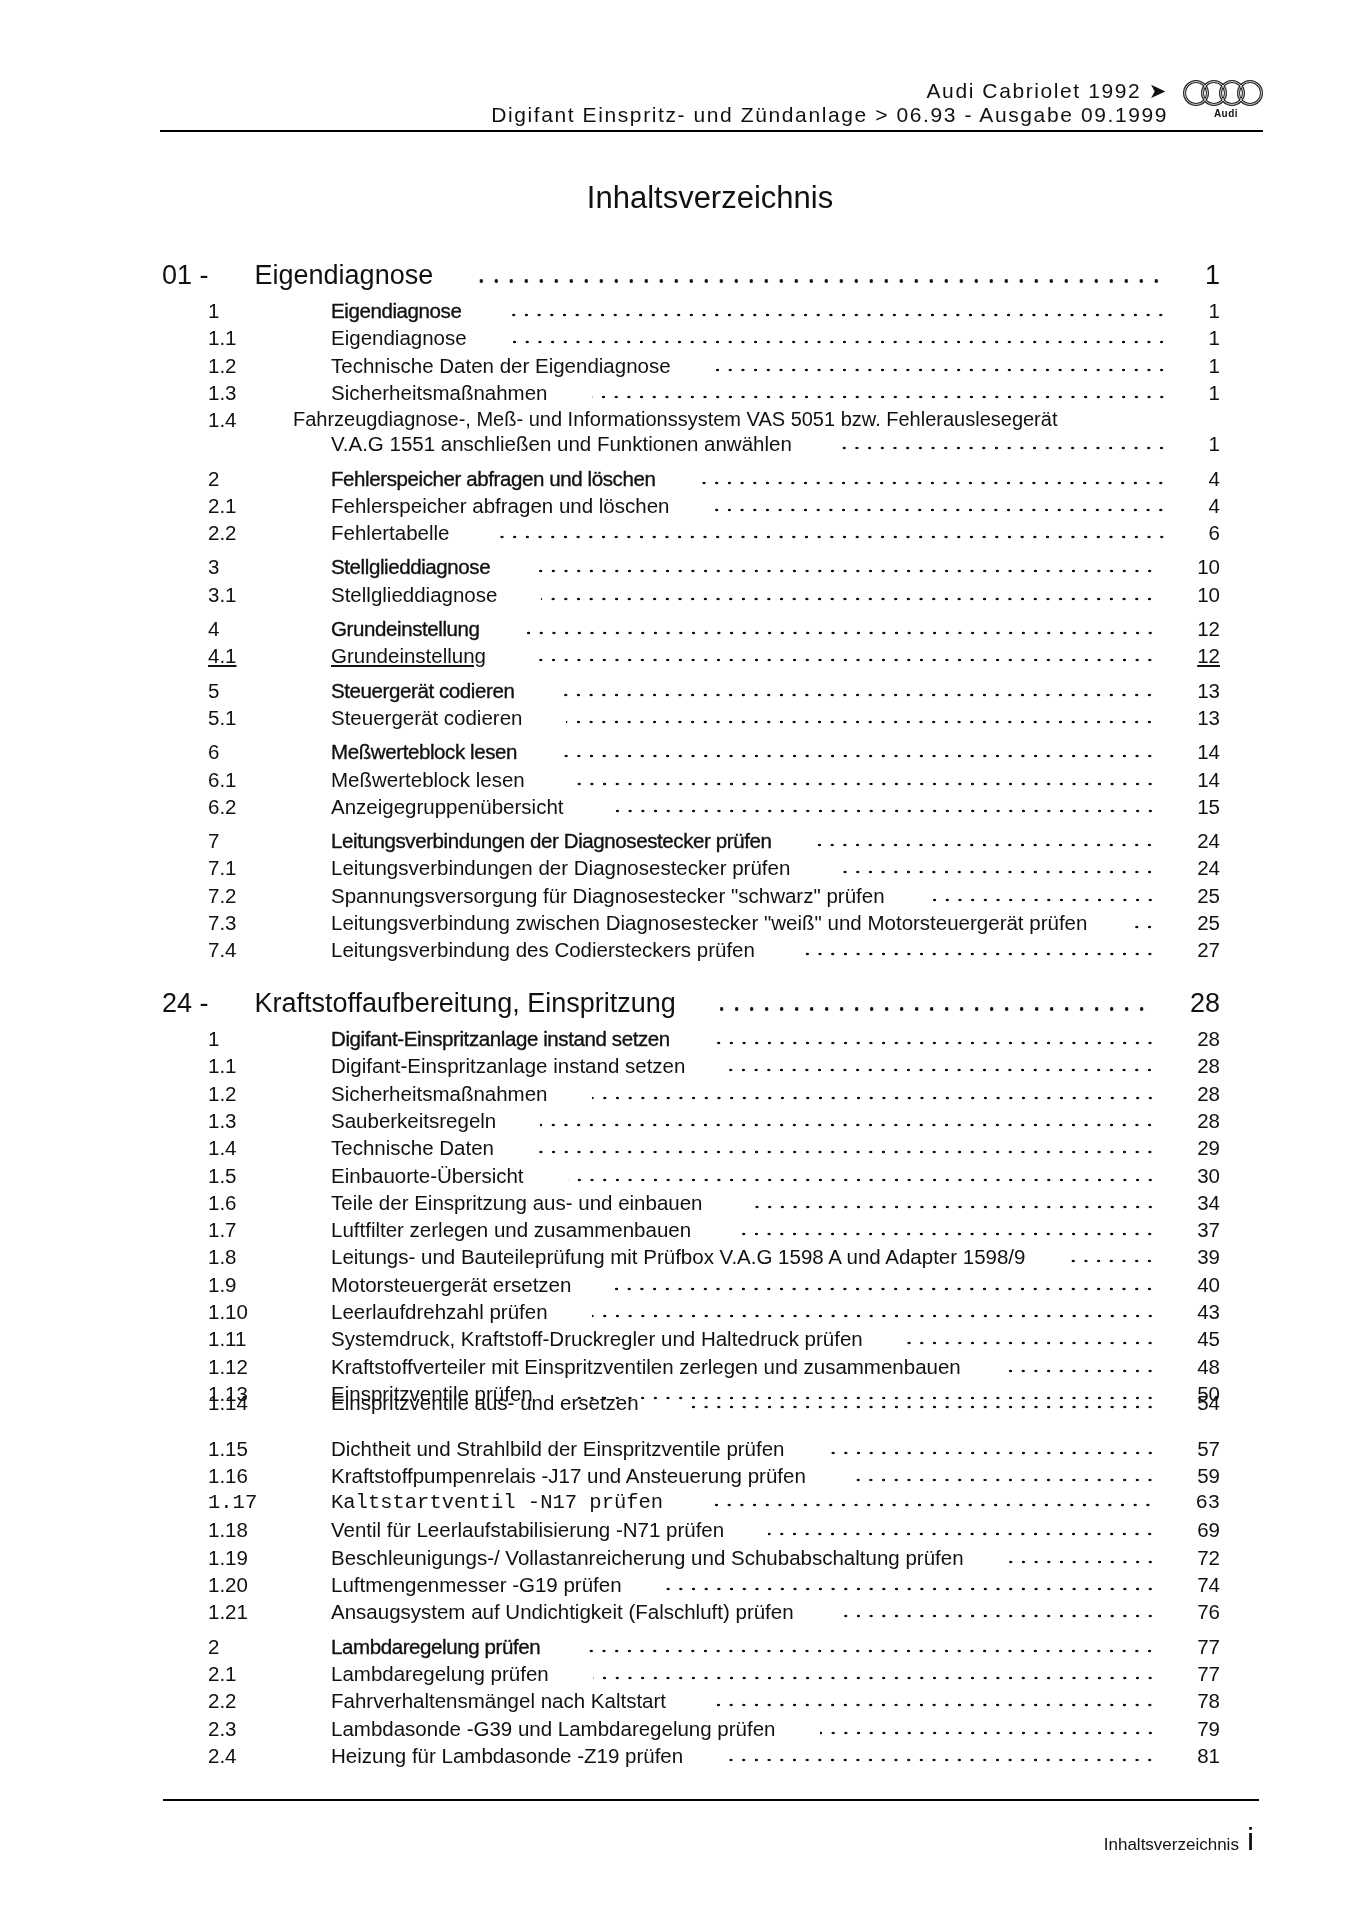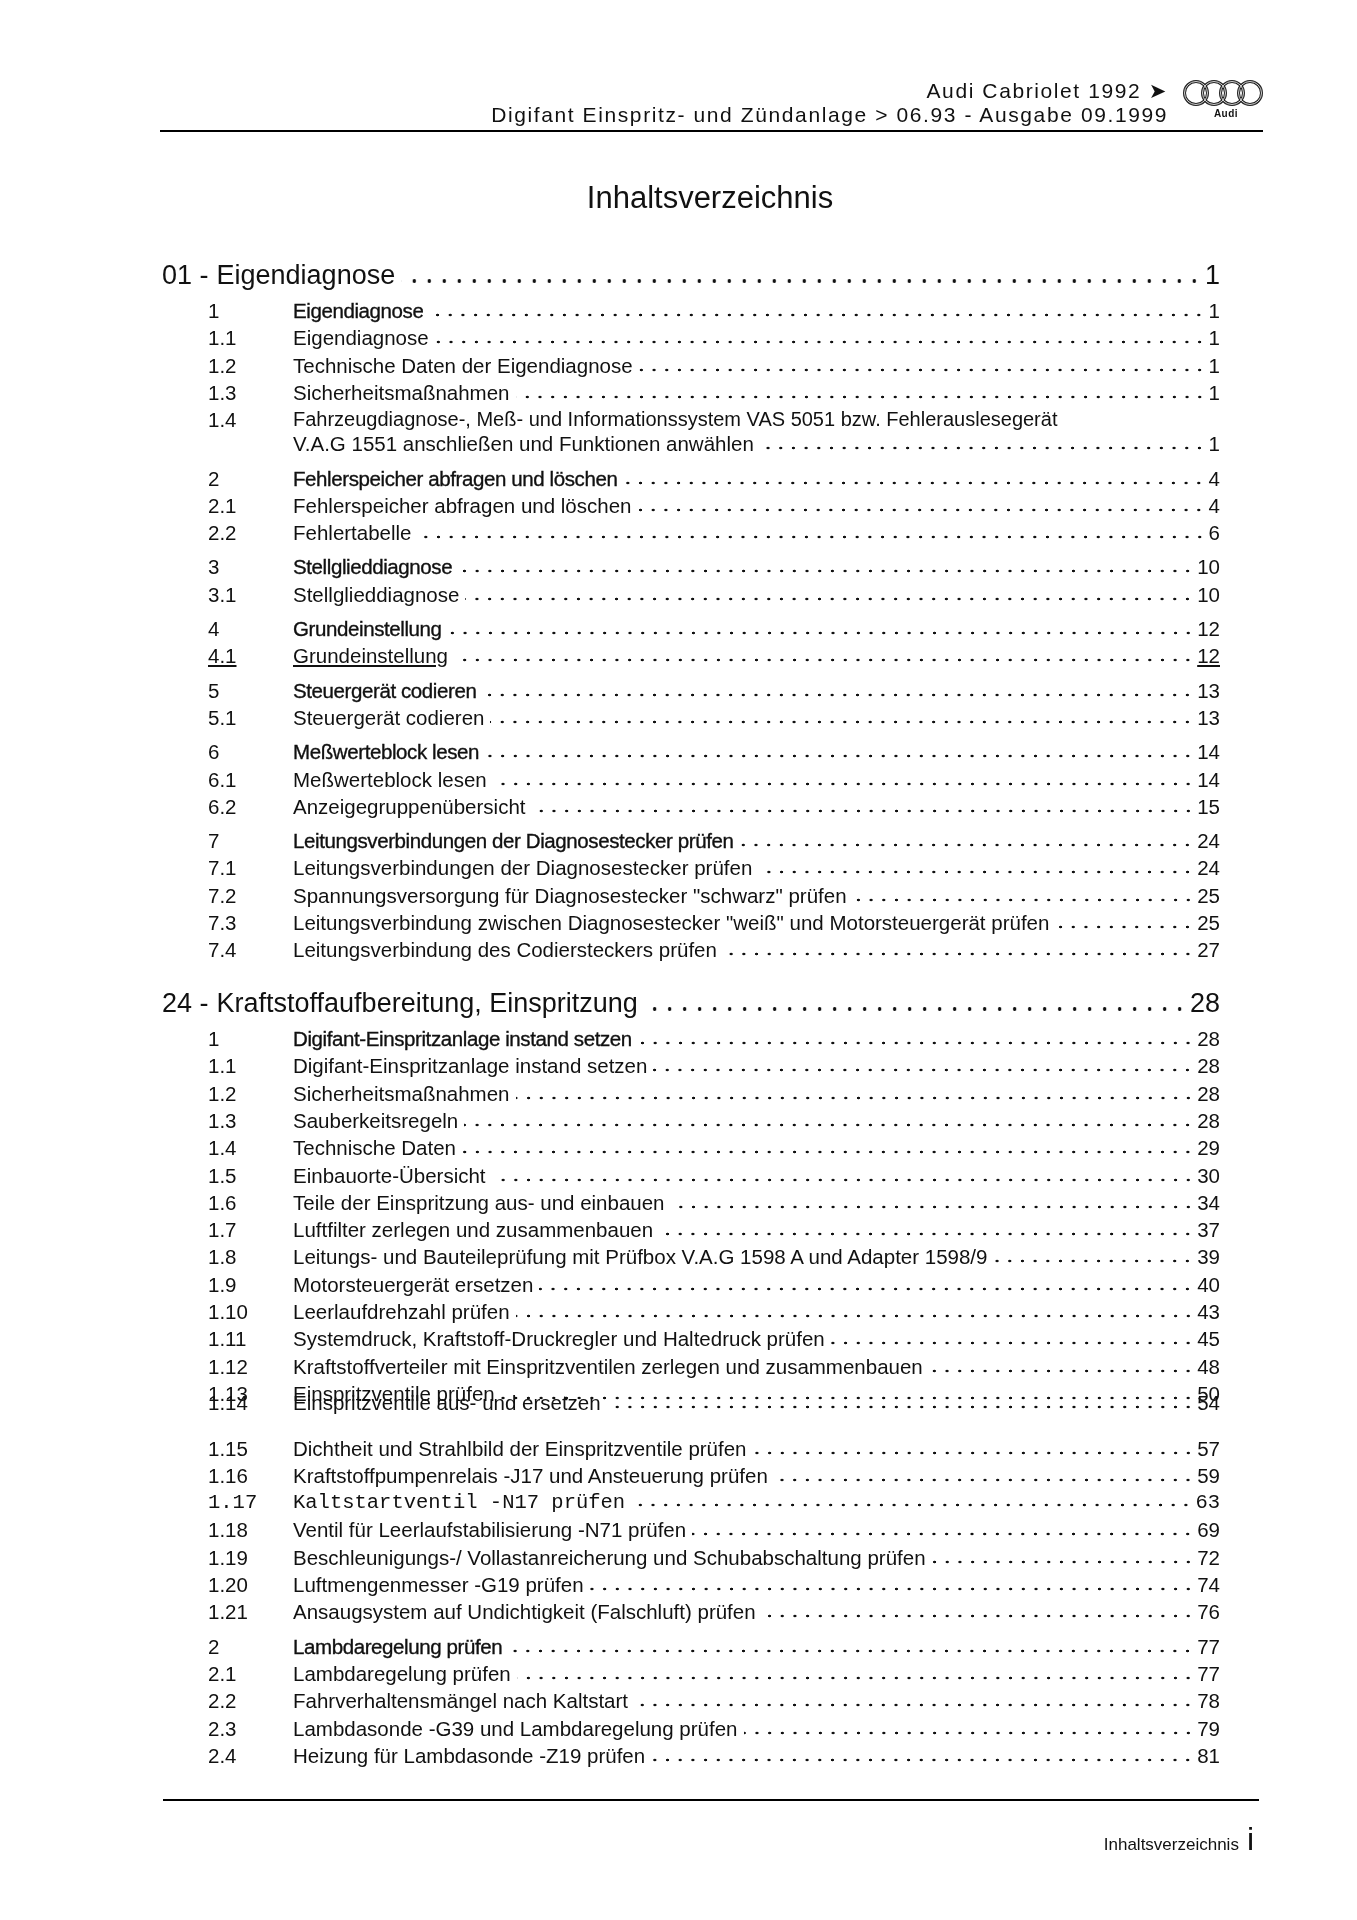--- a/index.html
+++ b/index.html
@@ -11,21 +11,21 @@
   .hdr2 { top: 103px; }
   .hdr-rule { position: absolute; left: 160px; width: 1103px; top: 130px; height: 0;
               border-top: 2.5px solid #000; }
   .logo { position: absolute; left: 1182px; top: 78px; width: 84px; height: 50px; }
   .logo svg { display: block; }
   .audi-word { position: absolute; left: 1196px; top: 108px; width: 60px; text-align: center;
                font-weight: bold; font-size: 10px; letter-spacing: 0.5px; }
   .title { position: absolute; left: 0; width: 1420px; text-align: center; top: 180px;
            font-size: 31px; line-height: 36px; }
   .toc { position: absolute; left: 0; top: 0; width: 1357px; height: 1920px; }
-  .row { position: absolute; display: flex; align-items: baseline; white-space: nowrap; }
+  .row { position: absolute; display: flex; align-items: baseline; white-space: nowrap; gap: 38px; }
   .chap { left: 162px; width: 1058px; font-size: 27px; }
   .chap .num { margin-right: 8px; }
   .entry { left: 208px; width: 1012px; font-size: 20.5px; }
   .entry .num { width: 85px; flex: 0 0 85px; }
   .entry.lvl1 .txt { font-weight: normal; letter-spacing: -0.4px; -webkit-text-stroke: 0.35px #111; }
   .txt { flex: 0 1 auto; overflow: hidden; }
   .lead { flex: 1 1 auto; height: 6px; margin: 0 3px 0 6px;
           background-image: radial-gradient(circle, #111 1.2px, transparent 1.6px);
           background-size: 12.7px 6px; background-repeat: repeat-x; background-position: right bottom;
           align-self: baseline; }

